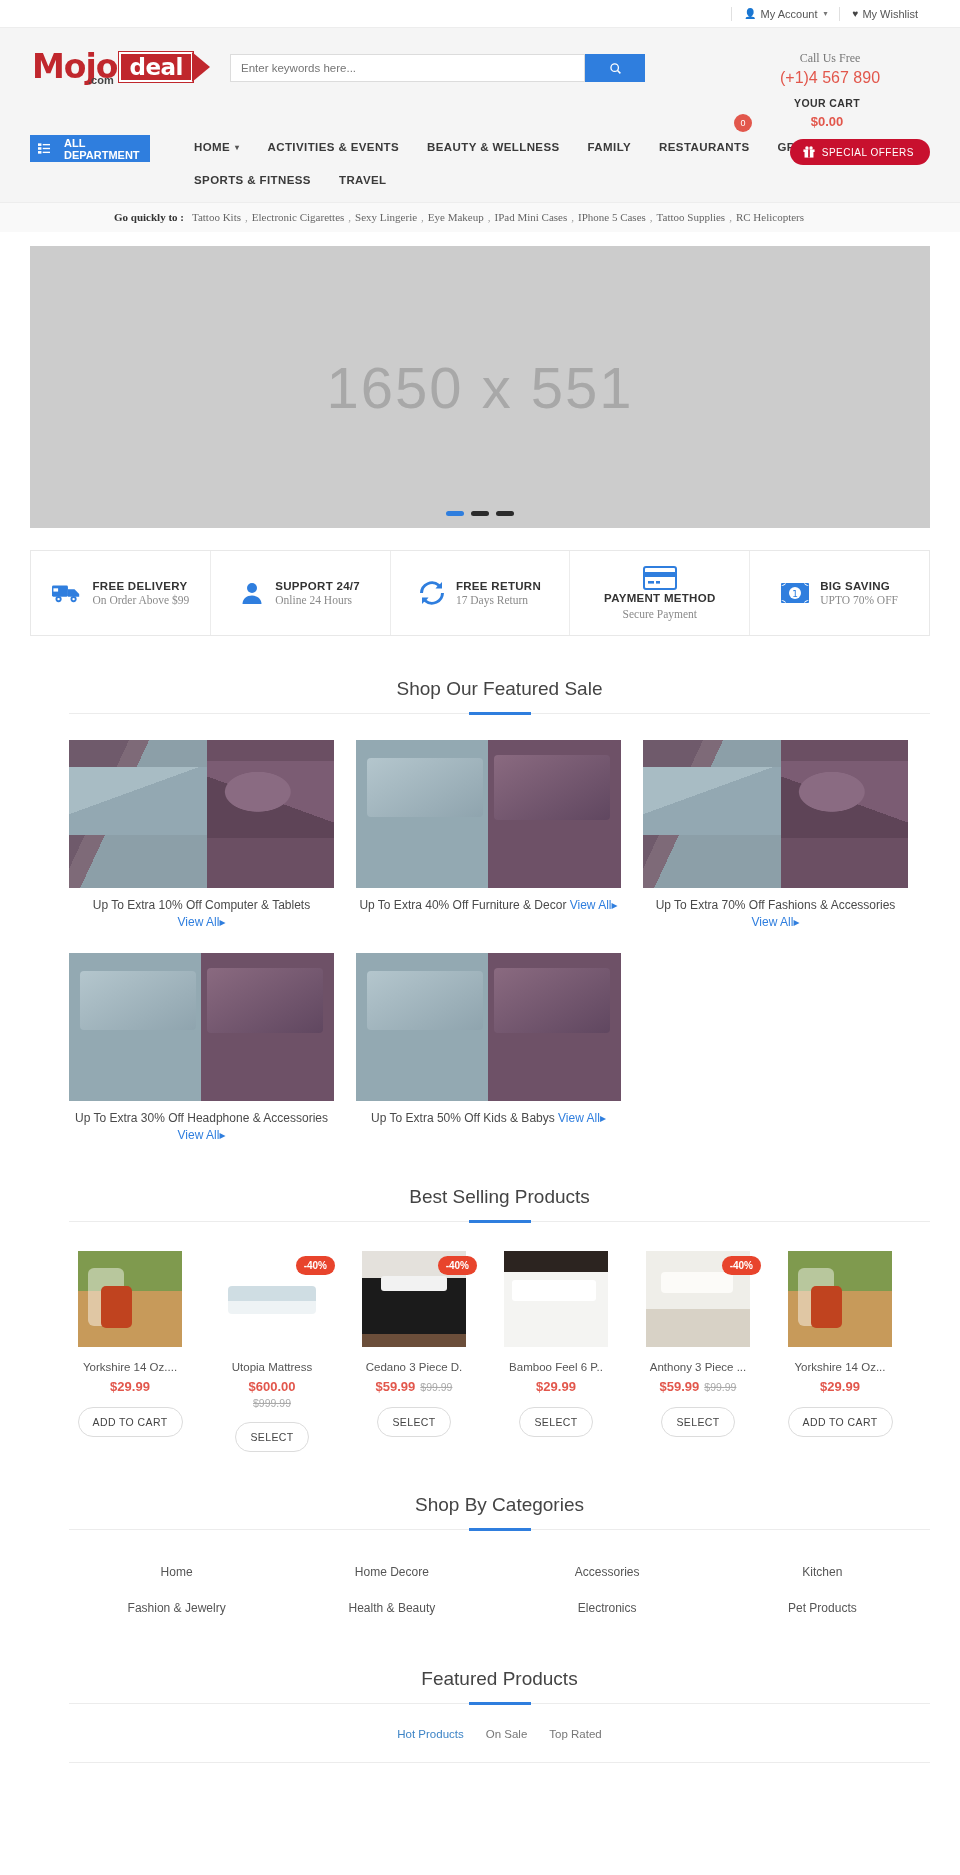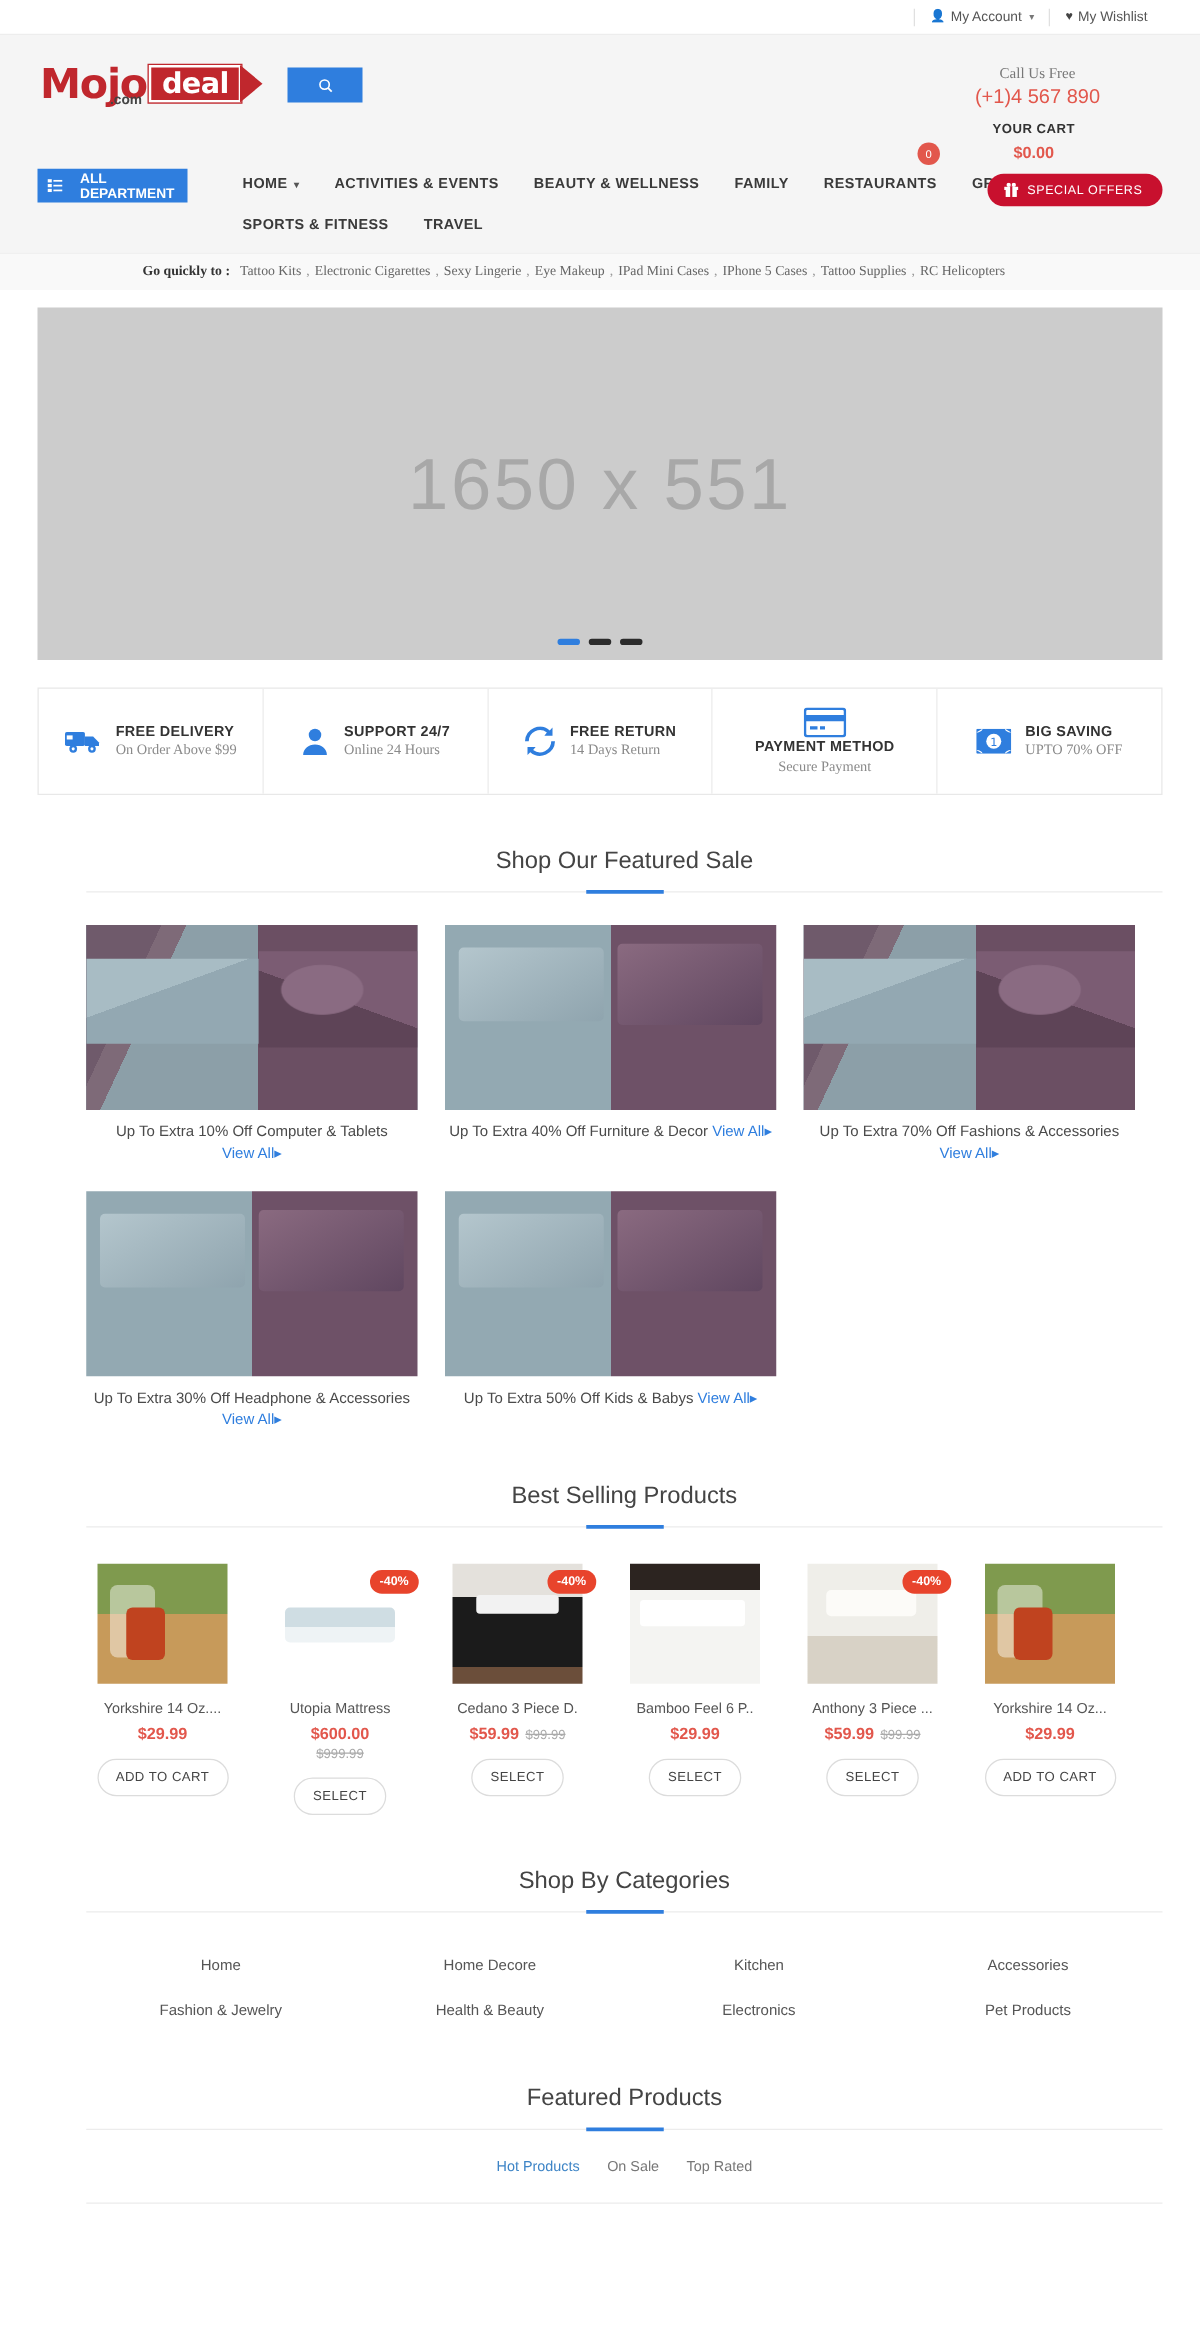--- a/index.html
+++ b/index.html
@@ -170,20 +170,21 @@
               </div>
             <div class="logo-arrow"></div>
           </div>
         </div>
         <div style="position:relative;height:0;">
           <div class="logo-com" style="position:absolute;left:56px;top:-8px;">.com</div>
         </div>
       </div>
 
       <div class="searchbox">
+        <input class="search-input" type="text" placeholder="Enter keywords here..." style="">
         <button class="search-btn">
           <svg width="13" height="13" viewBox="0 0 16 16">
             <circle cx="7" cy="7" r="4.6" fill="none" stroke="#fff" stroke-width="1.6"></circle>
             <line x1="10.5" y1="10.5" x2="14" y2="14" stroke="#fff" stroke-width="1.8"></line>
           </svg>
         </button>
       </div>
 
       <div class="callbox">
         <div class="call-label">Call Us Free</div>
@@ -318,21 +319,21 @@
       </div>
       <div class="svc">
         <span class="svc-ic">
           <svg width="26" height="24" viewBox="0 0 26 24">
             <path d="M4 12a9 9 0 0 1 14.5-7l-2 2.5H23V1l-2.2 2.3A12 12 0 0 0 1 12z" fill="#2f7ede"></path>
             <path d="M22 12a9 9 0 0 1-14.5 7l2-2.5H3V23l2.2-2.3A12 12 0 0 0 25 12z" fill="#2f7ede"></path>
           </svg>
         </span>
         <span>
           <span class="svc-t1" style="display:block">FREE RETURN</span>
-          <span class="svc-t2" style="display:block">14 Days Return</span>
+          <span class="svc-t2" style="display:block">17 Days Return</span>
         </span>
       </div>
       <div class="svc stacked">
         <span class="svc-ic">
           <svg width="34" height="24" viewBox="0 0 34 24">
               <rect x="1" y="1" width="32" height="22" rx="2" fill="#fff" stroke="#2f7ede" stroke-width="2"></rect>
               <rect x="1" y="6" width="32" height="5" fill="#2f7ede"></rect>
               <rect x="5" y="15" width="6" height="2.6" fill="#2f7ede"></rect>
               <rect x="13" y="15" width="4" height="2.6" fill="#2f7ede"></rect>
             </svg>
@@ -452,22 +453,22 @@
         </div>
       </div>
     </div>
 
     <div class="sec">
       <div class="sec-title">Shop By Categories</div>
       <div class="sec-rule"></div>
       <div class="cat-grid">
         <div class="cat">Home</div>
         <div class="cat">Home Decore</div>
+        <div class="cat">Accessories</div>
         <div class="cat">Kitchen</div>
-        <div class="cat">Accessories</div>
         <div class="cat">Fashion &amp; Jewelry</div>
         <div class="cat">Health &amp; Beauty</div>
         <div class="cat">Electronics</div>
         <div class="cat">Pet Products</div>
       </div>
     </div>
 
     <div class="sec">
       <div class="sec-title">Featured Products</div>
       <div class="sec-rule"></div>

